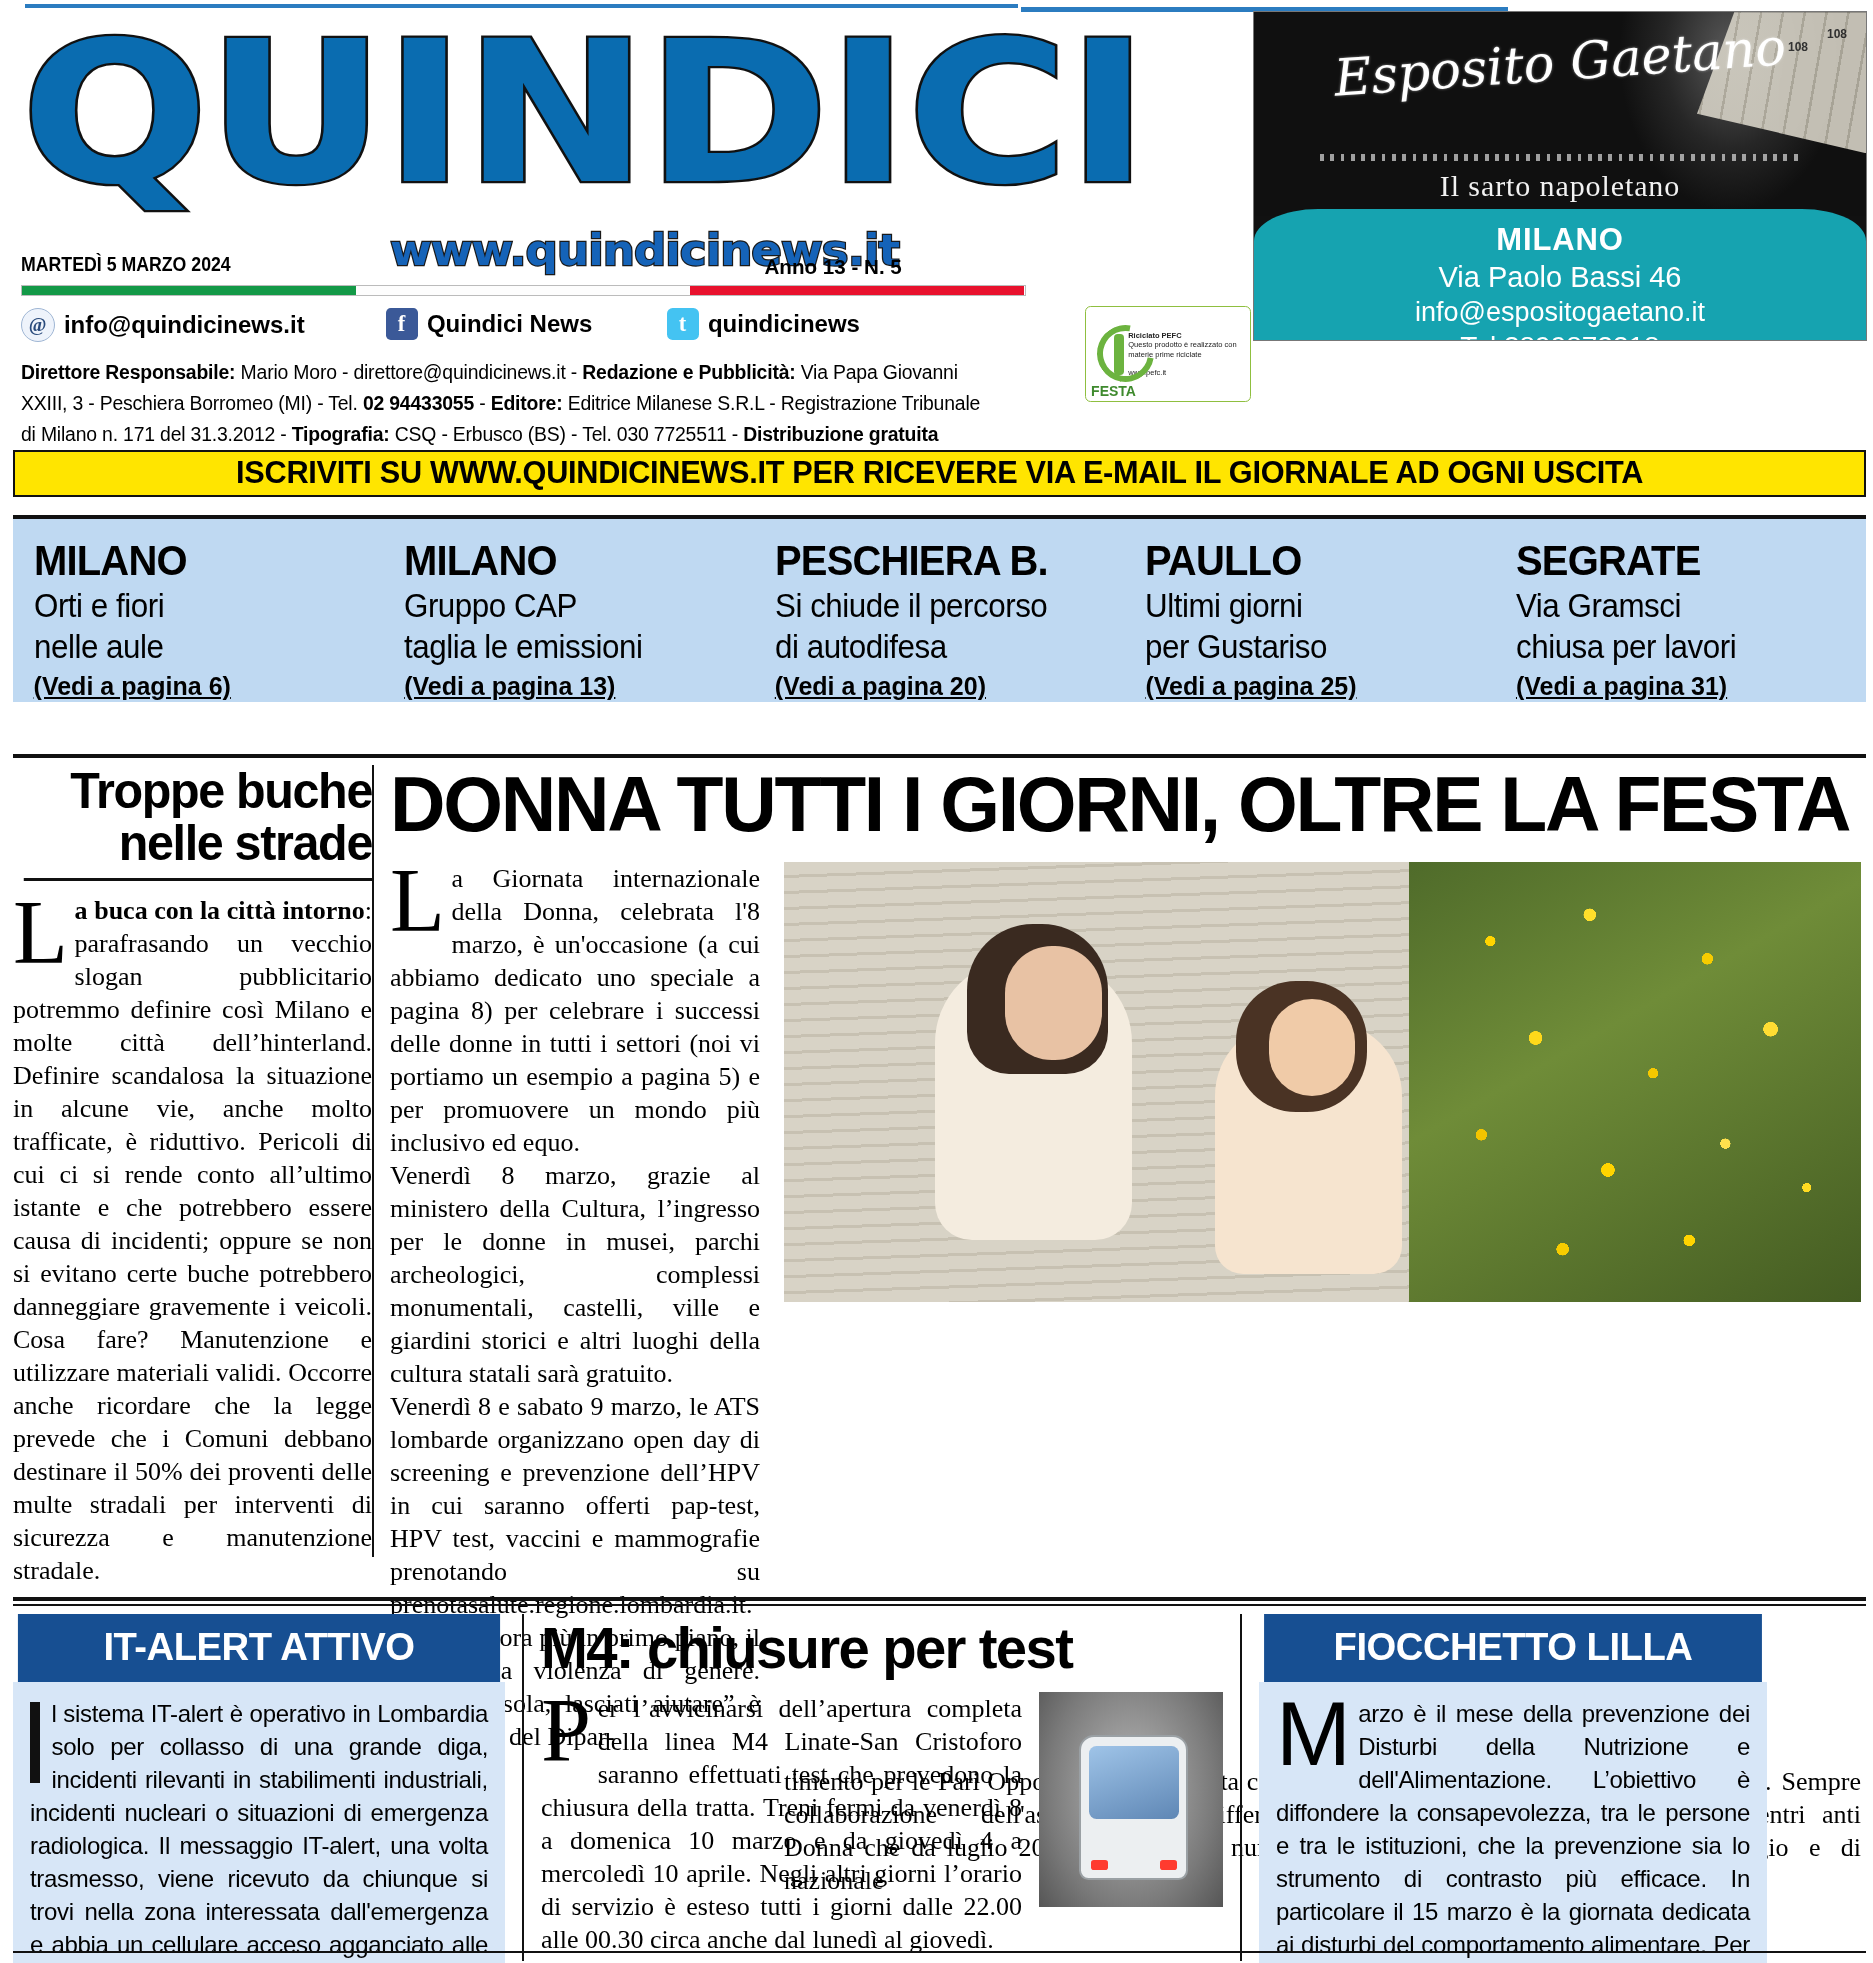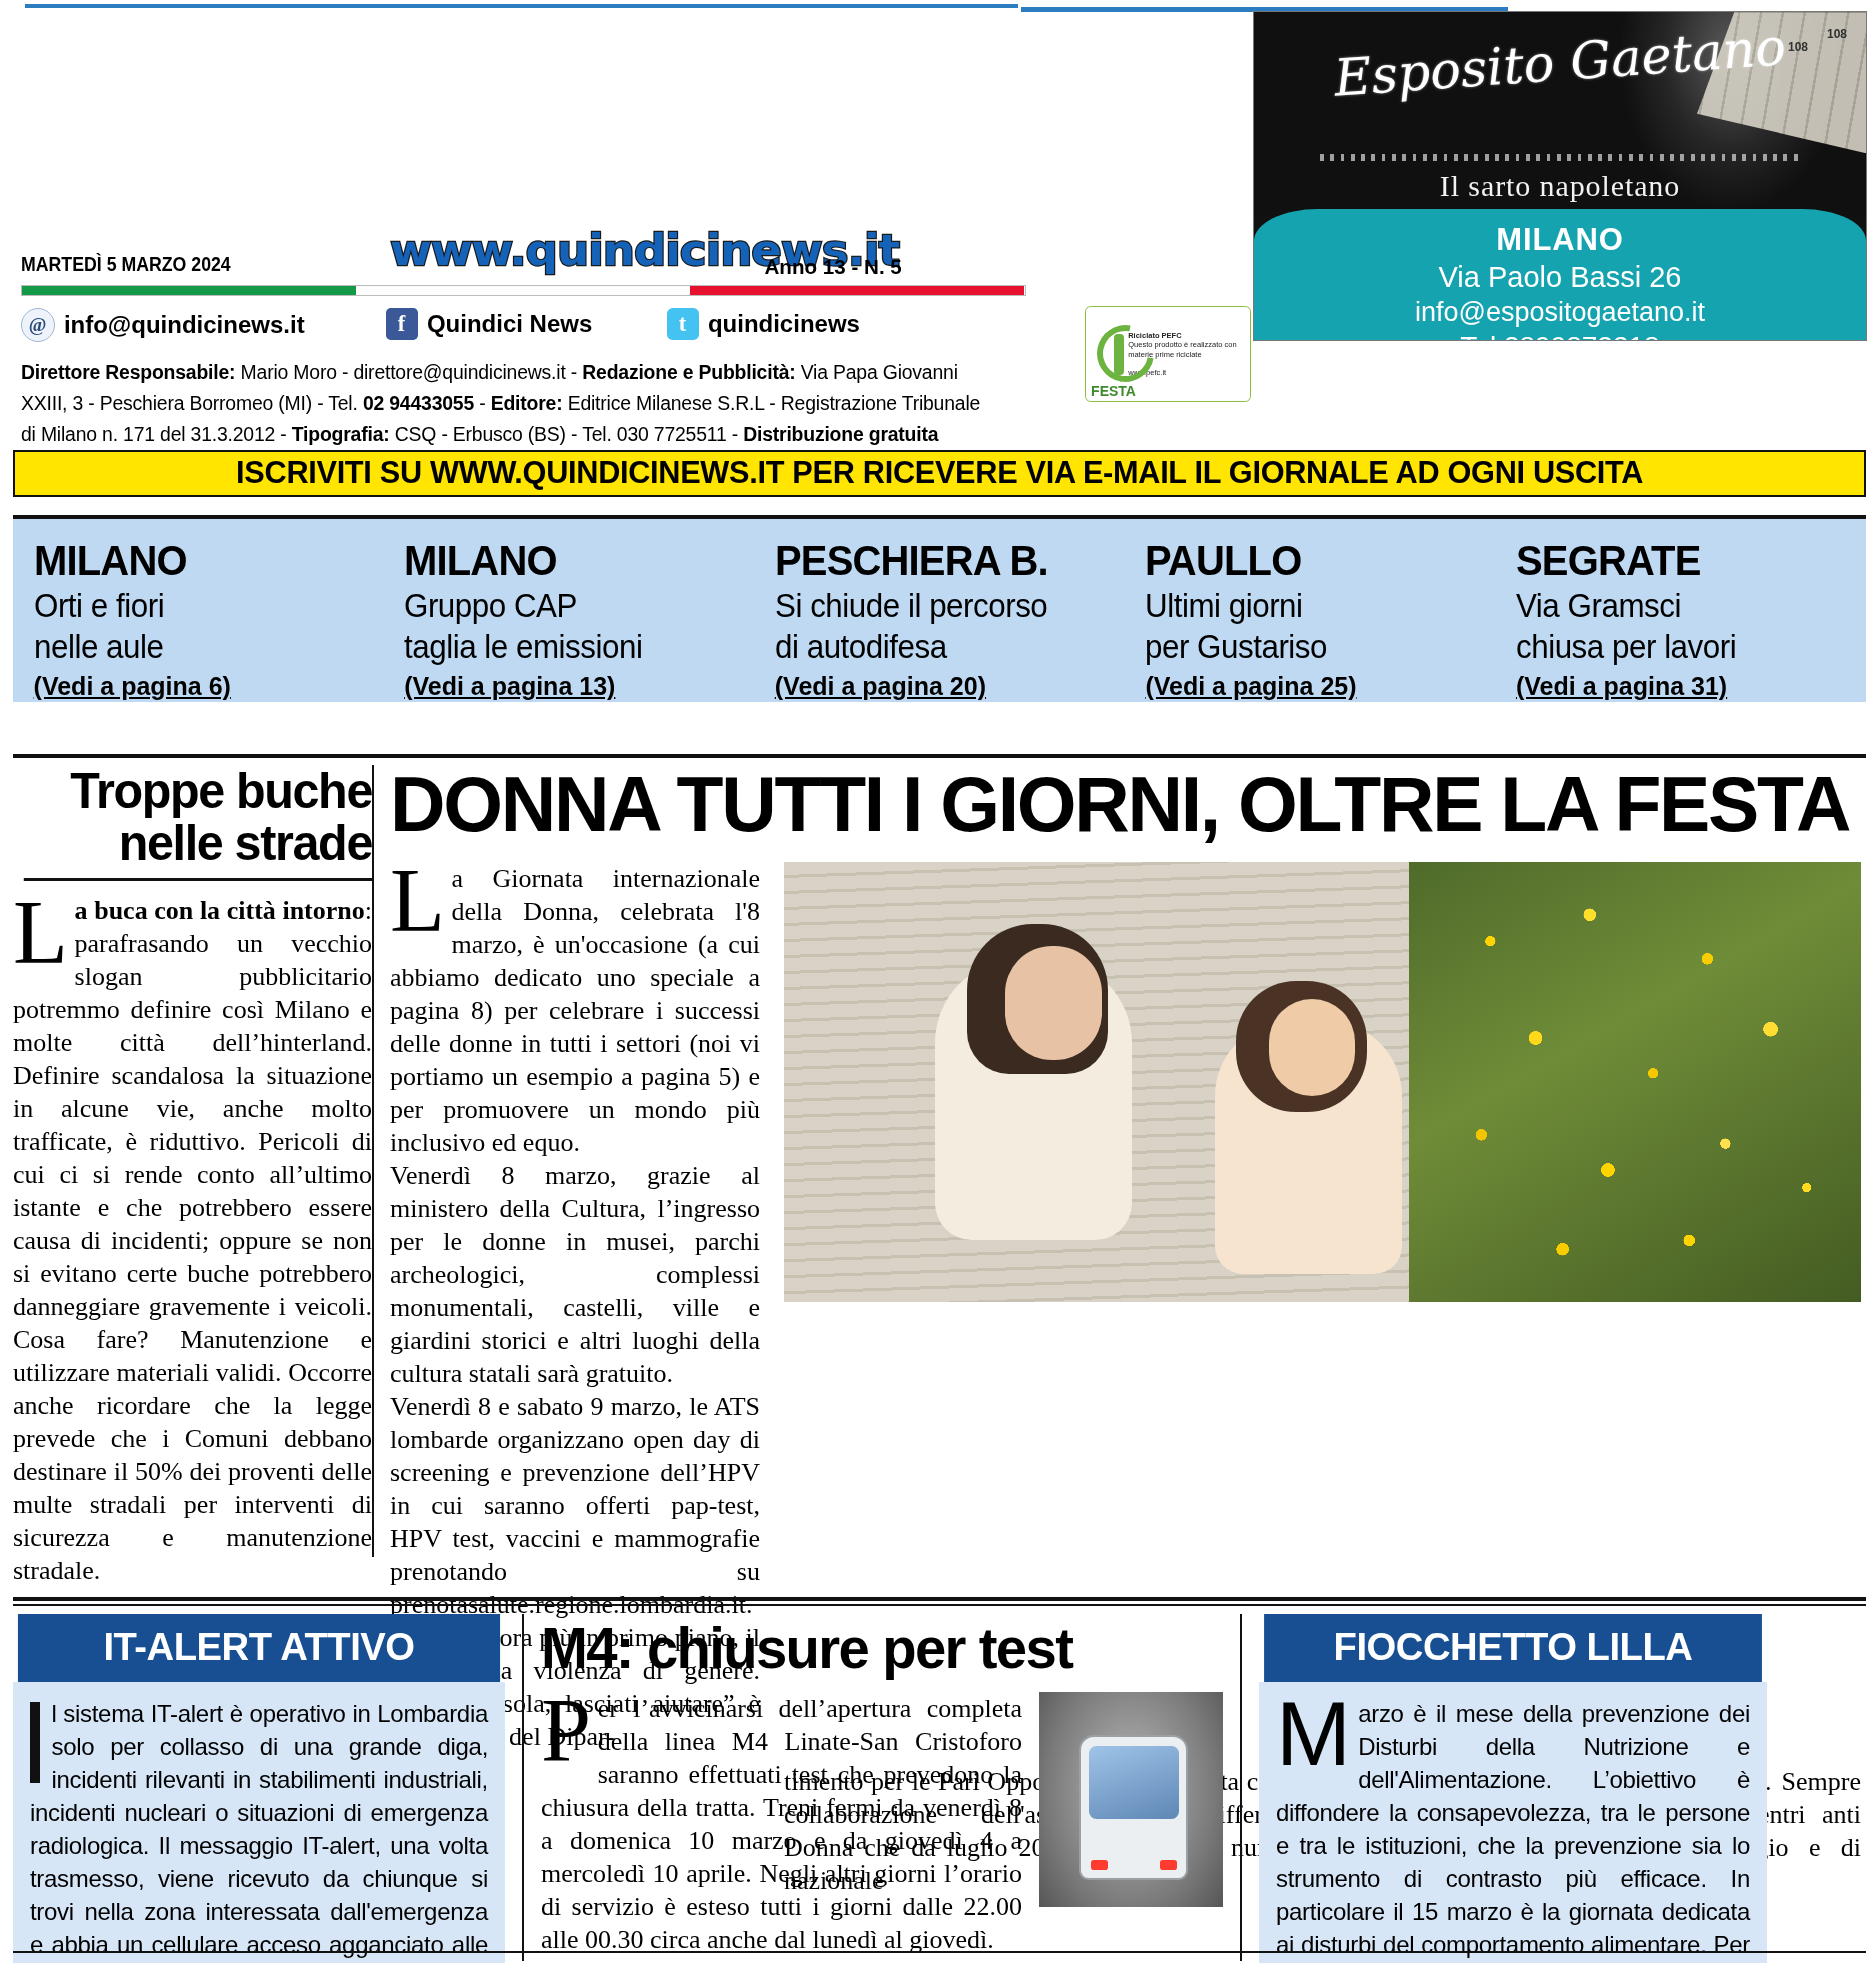--- a/index.html
+++ b/index.html
@@ -205,20 +205,23 @@
 </style>
 </head>
 <body>
 
 <div class="page">
 
   <div class="topline"></div>
   <div class="topline-r"></div>
 
   <div class="masthead">
+    <div class="logo-wrap">
+      <div class="logo-q">QUINDICI</div>
+    </div>
     <div class="news-badge">NEWS</div>
     <div class="site-url">www.quindicinews.it</div>
     <div class="issue-date">MARTEDÌ 5 MARZO 2024</div>
     <div class="issue-num">Anno 13 - N. 5</div>
 
     <div class="tricolor">
       <div class="tri-g"></div>
       <div class="tri-w"></div>
       <div class="tri-r"></div>
     </div>
@@ -266,21 +269,21 @@
       <div class="ad-tape">
         <span style="right:19px;top:15px;">108</span>
         <span style="right:58px;top:28px;">108</span>
       </div>
       <div class="ad-sig">Esposito Gaetano</div>
       <div class="ad-dots"></div>
       <div class="ad-slogan">Il sarto napoletano</div>
     </div>
     <div class="ad-teal">
       <div class="ln ad-city">MILANO</div>
-      <div class="ln ad-addr">Via Paolo Bassi 26</div>
+      <div class="ln ad-addr">Via Paolo Bassi 46</div>
       <div class="ln ad-mail">info@espositogaetano.it</div>
       <div class="ln ad-tel">Tel 3899872318</div>
 
     </div>
   </div>
 
   <div class="banner">
     <span>ISCRIVITI SU WWW.QUINDICINEWS.IT PER RICEVERE VIA E-MAIL IL GIORNALE AD OGNI USCITA</span>
   </div>
 

